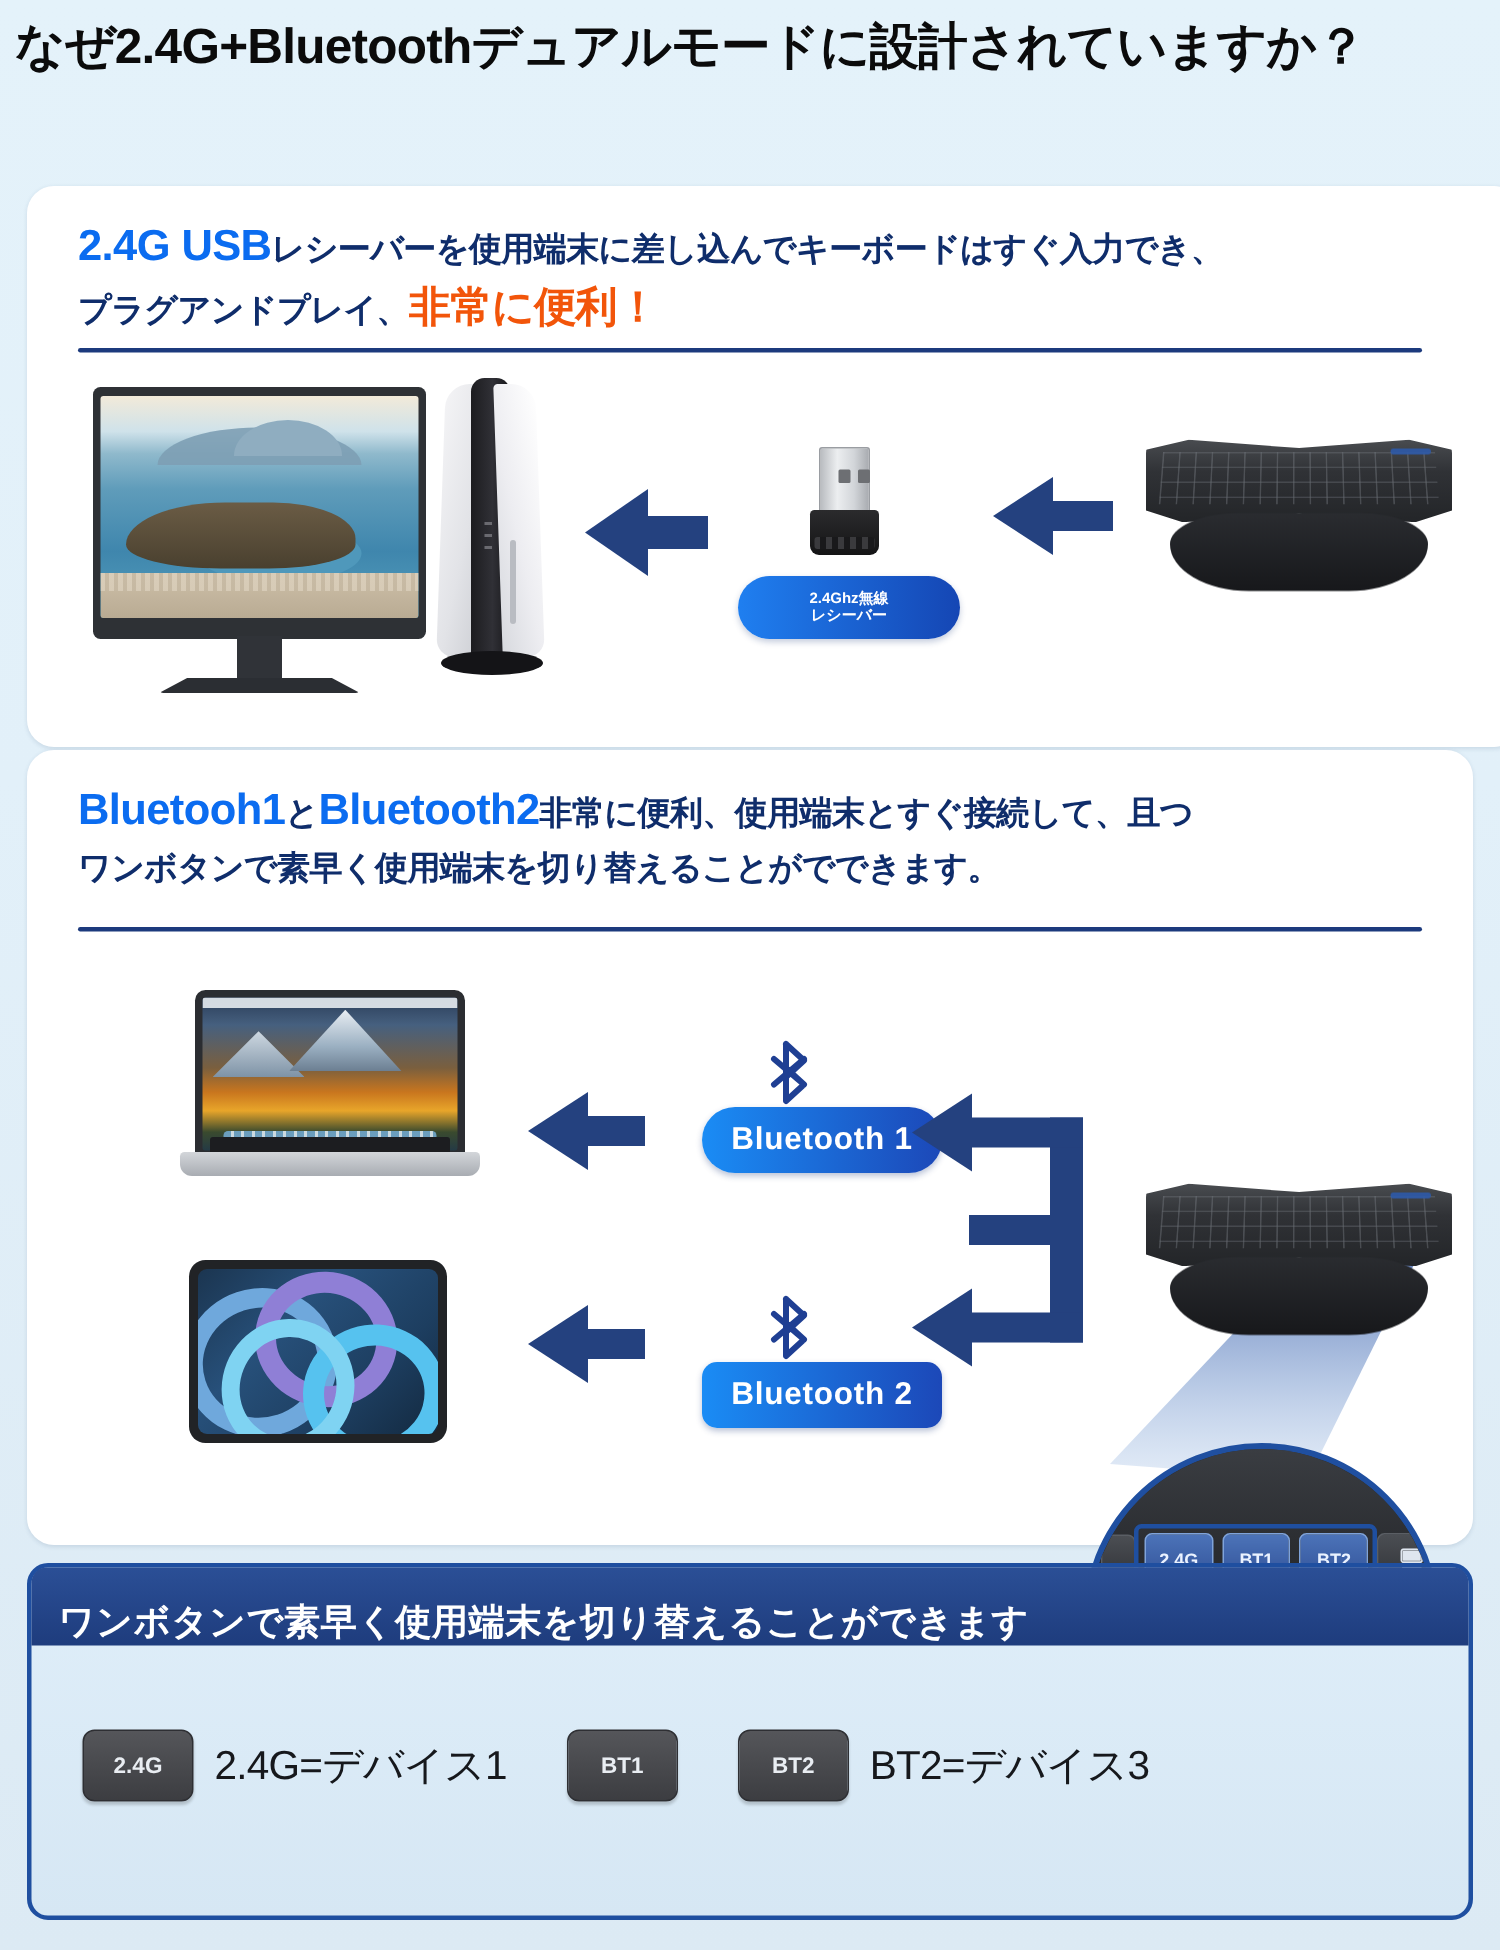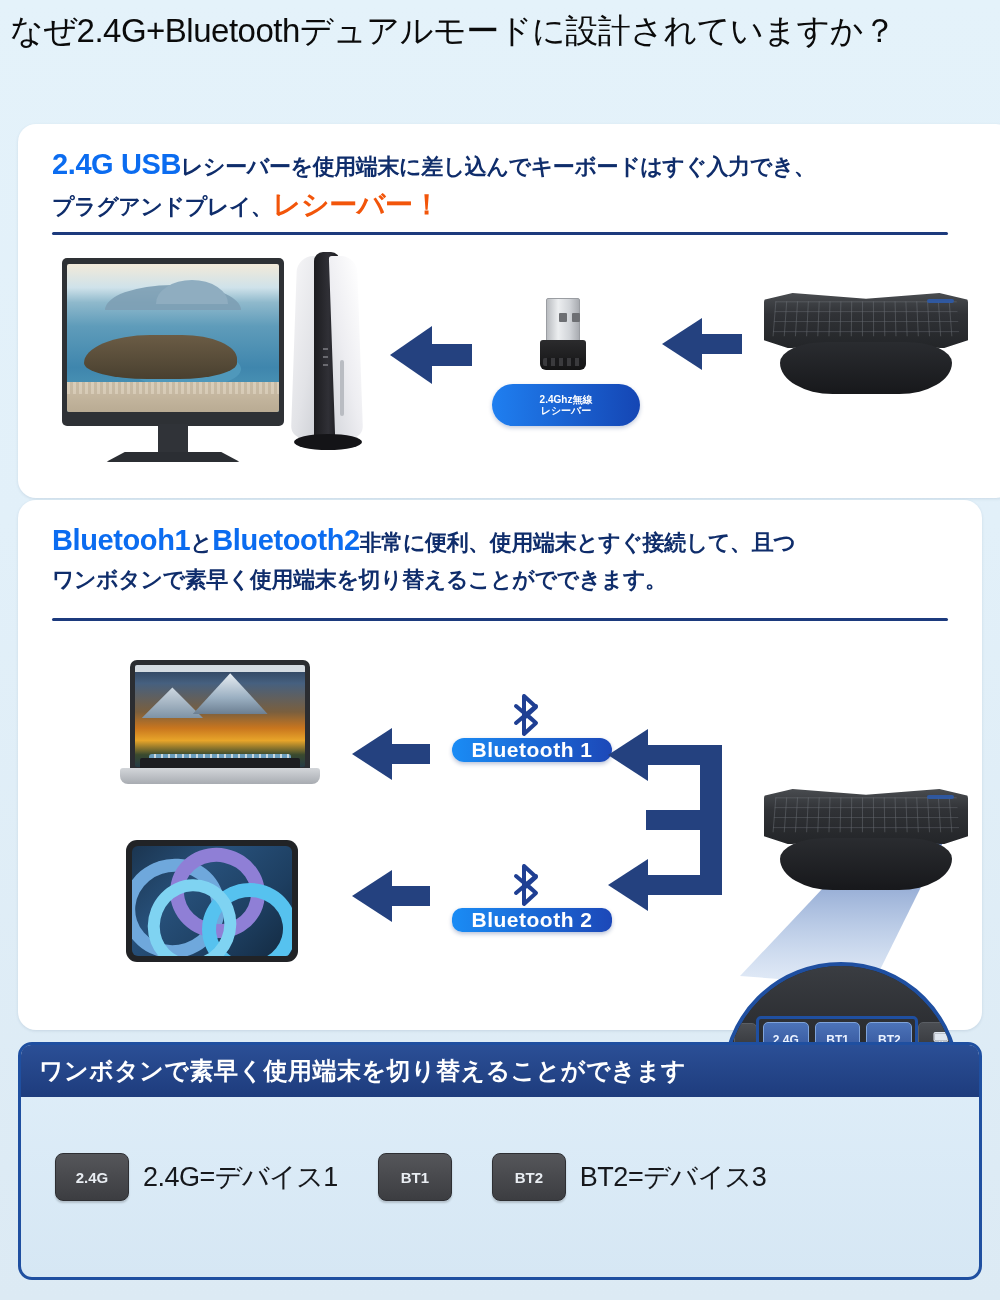--- a/index.html
+++ b/index.html
@@ -7,21 +7,21 @@
     width:1000px;height:1300px;position:relative;overflow:hidden;
     background:linear-gradient(180deg,#e4f2fa 0%,#e2f0f9 40%,#dceaf4 100%);
     font-family:"Liberation Sans","DejaVu Sans",sans-serif;
     color:#111;
   }
   .page{position:absolute;inset:0;}
 
   
   .title{
     position:absolute;left:10px;top:10px;width:960px;
-    font-size:33px;font-weight:normal;line-height:1.28;
+    font-size:33px;font-weight:bold;line-height:1.28;
     letter-spacing:-0.5px;color:#0b0b0b;
   }
 
   
   .card{
     position:absolute;background:#ffffff;border-radius:18px;
     box-shadow:0 1px 3px rgba(40,70,110,.13);
   }
   #card-usb{left:18px;top:124px;width:996px;height:374px;}
   #card-bt{left:18px;top:500px;width:964px;height:530px;}
@@ -132,24 +132,24 @@
   .tab{position:absolute;left:126px;top:840px;width:172px;height:122px;
     background:#212326;border-radius:11px;padding:6px;box-sizing:border-box;}
   .tab-scr{width:100%;height:100%;border-radius:6px;overflow:hidden;position:relative;
     background:linear-gradient(135deg,#1b3550 0%,#27507a 35%,#1d3e60 70%,#13293f 100%);}
   .rb{position:absolute;border-radius:50%;border-style:solid;}
   .rb1{left:-6%;top:12%;width:48%;height:66%;border-width:13px;border-color:#6fa8dc;transform:rotate(-18deg);}
   .rb2{left:24%;top:2%;width:42%;height:56%;border-width:14px;border-color:#8f7fd6;transform:rotate(12deg);}
   .rb3{left:44%;top:34%;width:42%;height:58%;border-width:14px;border-color:#56c2ef;transform:rotate(-8deg);}
   .rb4{left:10%;top:30%;width:40%;height:62%;border-width:12px;border-color:#7fd3f2;transform:rotate(22deg);}
 
-  .bt-pill{position:absolute;height:24px;border-radius:999px;display:flex;align-items:center;justify-content:center;
+  .bt-pill{position:absolute;height:44px;border-radius:999px;display:flex;align-items:center;justify-content:center;
     color:#fff;font-weight:bold;font-size:21px;letter-spacing:.5px;
     background:linear-gradient(90deg,#1a8cf5 0%,#1c48b8 100%);
-    box-shadow:0 2px 4px rgba(20,50,120,.3);}
+    box-shadow:0 2px 4px rgba(20,50,120,.3);margin-left:16px;}
   #pill-bt1{left:452px;top:738px;width:160px;}
   #pill-bt2{left:452px;top:908px;width:160px;border-radius:10px;}
   .bt-glyph{position:absolute;width:34px;height:46px;}
 
   
   .mag{position:absolute;left:722px;top:962px;width:238px;height:238px;border-radius:50%;
     border:4px solid #1f4fa0;overflow:hidden;background:#2b2d31;box-sizing:border-box;}
   .mag-inner{position:absolute;inset:0;background:linear-gradient(180deg,#3a3d42 0%,#2a2c30 30%,#232528 100%);}
   .mag-rowtop{position:absolute;left:8px;top:52px;width:230px;height:44px;display:flex;gap:6px;align-items:center;}
   .kcap{border-radius:5px;display:flex;align-items:center;justify-content:center;
@@ -161,40 +161,40 @@
   .mag-row3{position:absolute;left:6px;top:148px;width:236px;height:42px;display:flex;gap:6px;align-items:center;}
   .kcap small{display:block;font-size:9px;font-weight:bold;line-height:1.05;}
   .beam{position:absolute;}
 
   
   #panel{position:absolute;left:18px;top:1042px;width:964px;height:238px;
     border:3px solid #1f4fa0;border-radius:14px;box-sizing:border-box;
     background:linear-gradient(180deg,#dfeef9 0%,#d6e7f4 100%);}
   #panel-bar{position:absolute;left:0;top:0;width:100%;height:52px;
     background:linear-gradient(180deg,#2b4f96 0%,#1e3c7d 100%);
-    border-radius:10px 10px 0 0;display:flex;align-items:center;}
+    border-radius:10px 10px 0 0;display:flex;align-items:flex-end;}
   #panel-bar span{color:#fff;font-size:24px;font-weight:bold;margin-left:18px;letter-spacing:.5px;}
   .legend{position:absolute;left:0;top:92px;width:100%;height:80px;display:flex;align-items:center;padding-left:34px;box-sizing:border-box;}
   .leg-item{display:flex;align-items:center;}
   .leg-key{width:72px;height:46px;border-radius:8px;display:flex;align-items:center;justify-content:center;
     background:linear-gradient(180deg,#55565a,#3c3d41);border:1px solid #2e2f33;
     color:#e9edf2;font-size:15px;font-weight:bold;box-shadow:0 2px 2px rgba(0,0,0,.18);}
   .leg-txt{font-size:27px;color:#16181c;margin-left:14px;letter-spacing:-.5px;}
 </style>
 </head>
 <body>
 
 <div class="page">
 
   <div class="title">なぜ2.4G+Bluetoothデュアルモードに設計されていますか？</div>
 
   <div class="card" id="card-usb">
     <div class="lede">
       <span class="hl-blue">2.4G USB</span><span class="jp">レシーバーを使用端末に差し込んでキーボードはすぐ入力でき、</span><br>
-      <span class="jp">プラグアンドプレイ、</span><span class="hl-orange">レシーバー！</span>
+      <span class="jp">プラグアンドプレイ、</span><span class="hl-orange">非常に便利！</span>
     </div>
     <div class="rule" style="left:34px;top:108px;width:896px;"></div>
   </div>
 
   <div class="mon-frame">
     <div class="mon-screen">
       <div class="mon-hill"></div>
         <div class="mon-hill2"></div>
       <div class="mon-water"></div>
         <div class="mon-land"></div>

